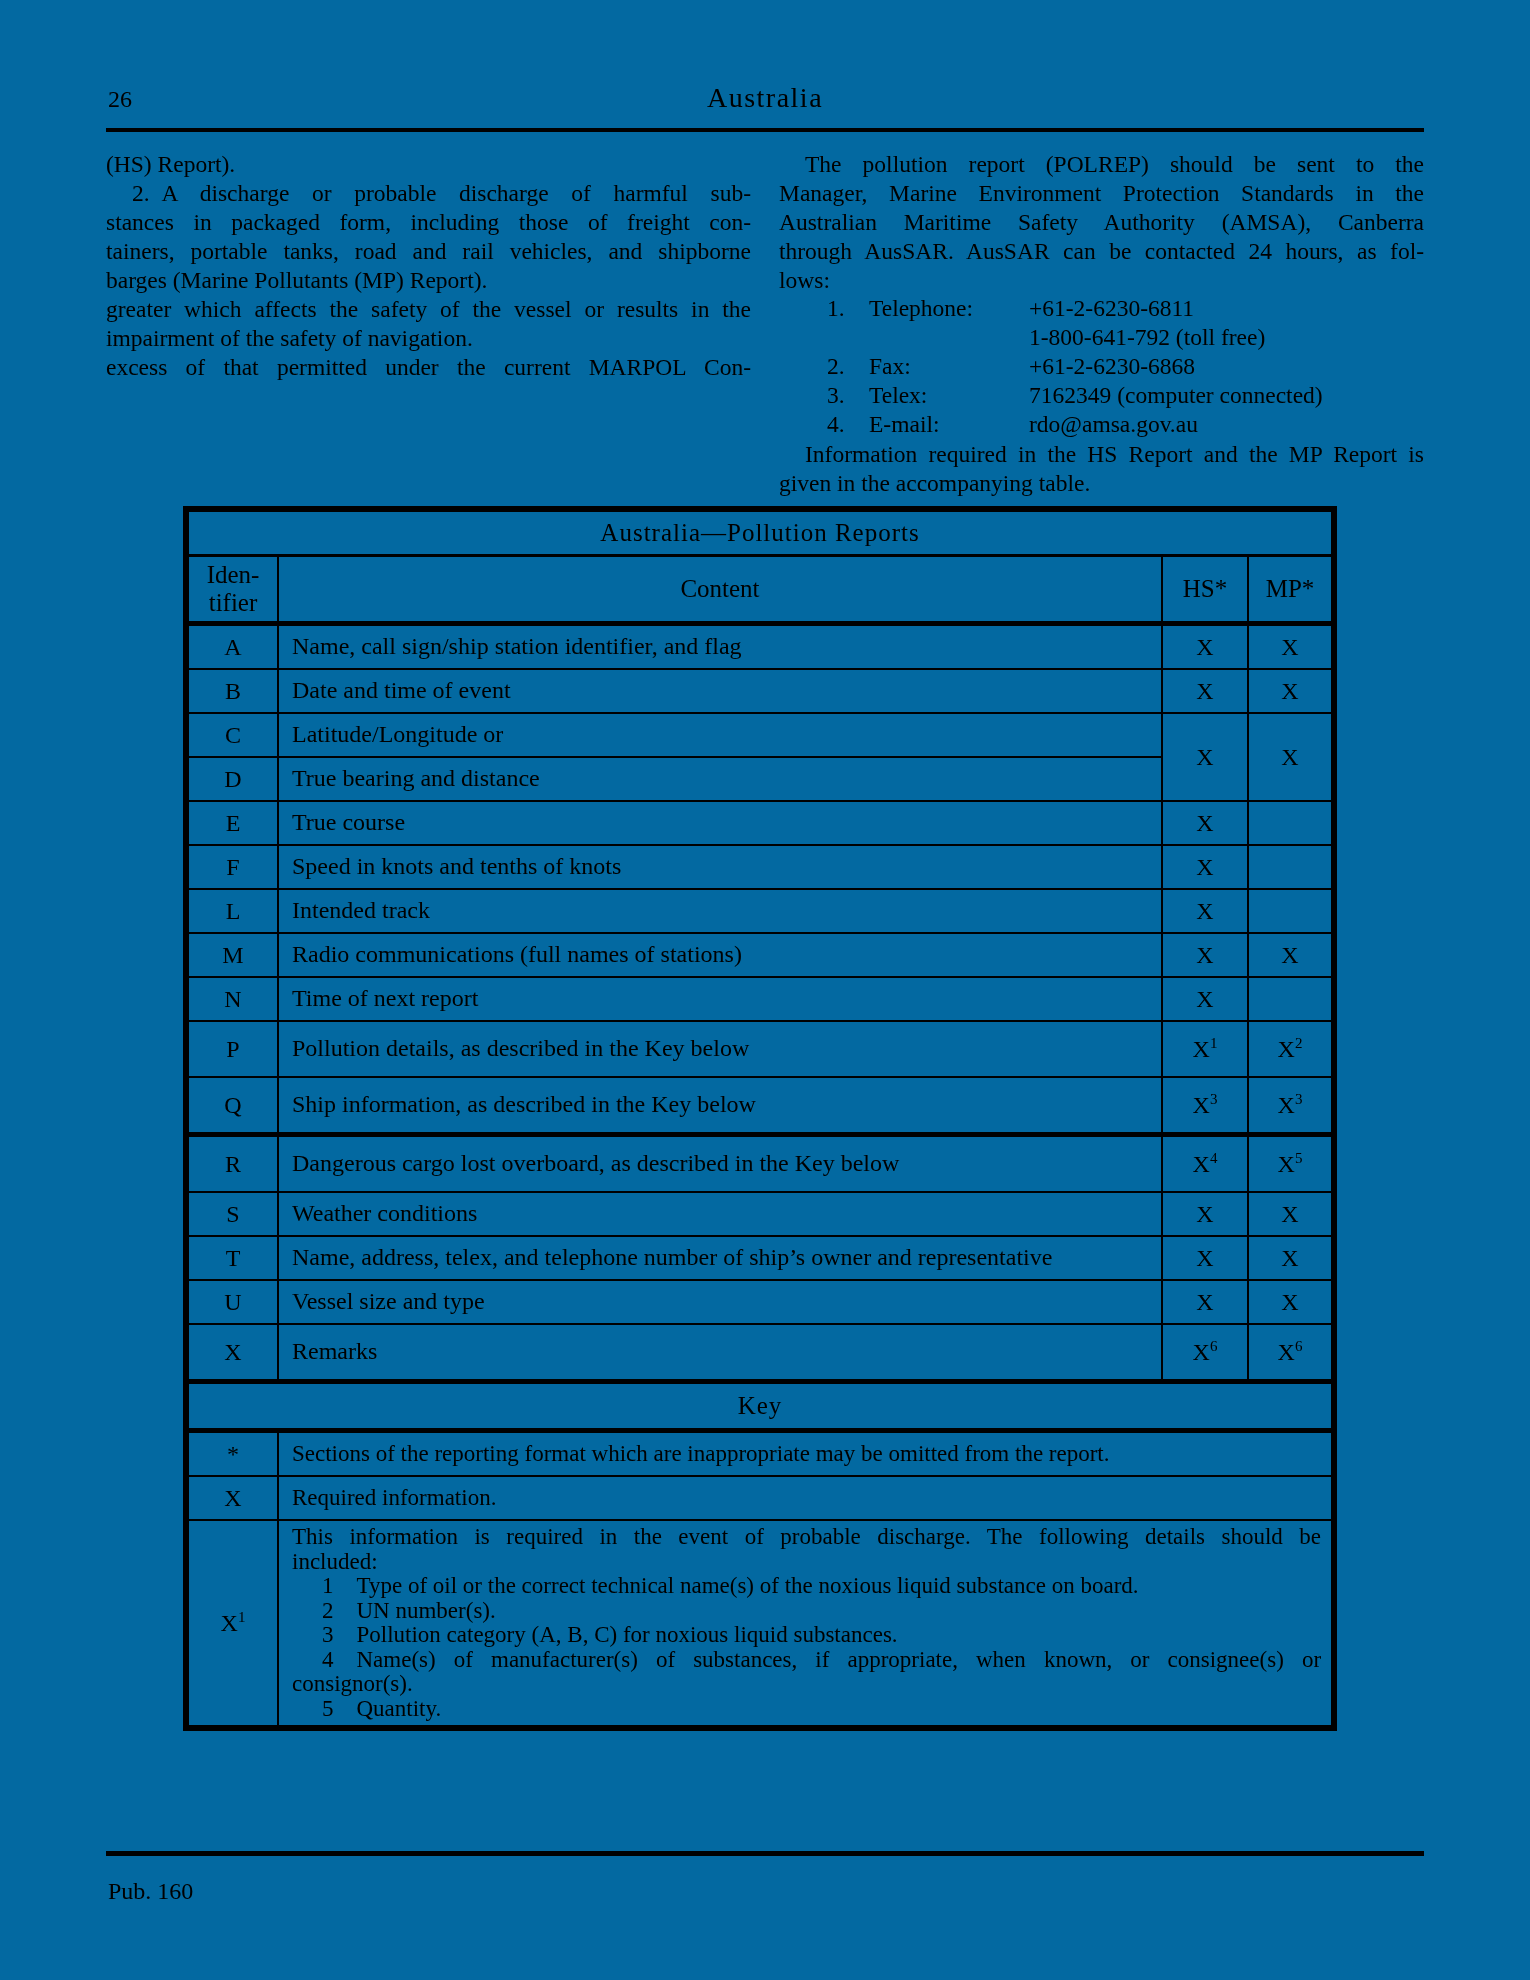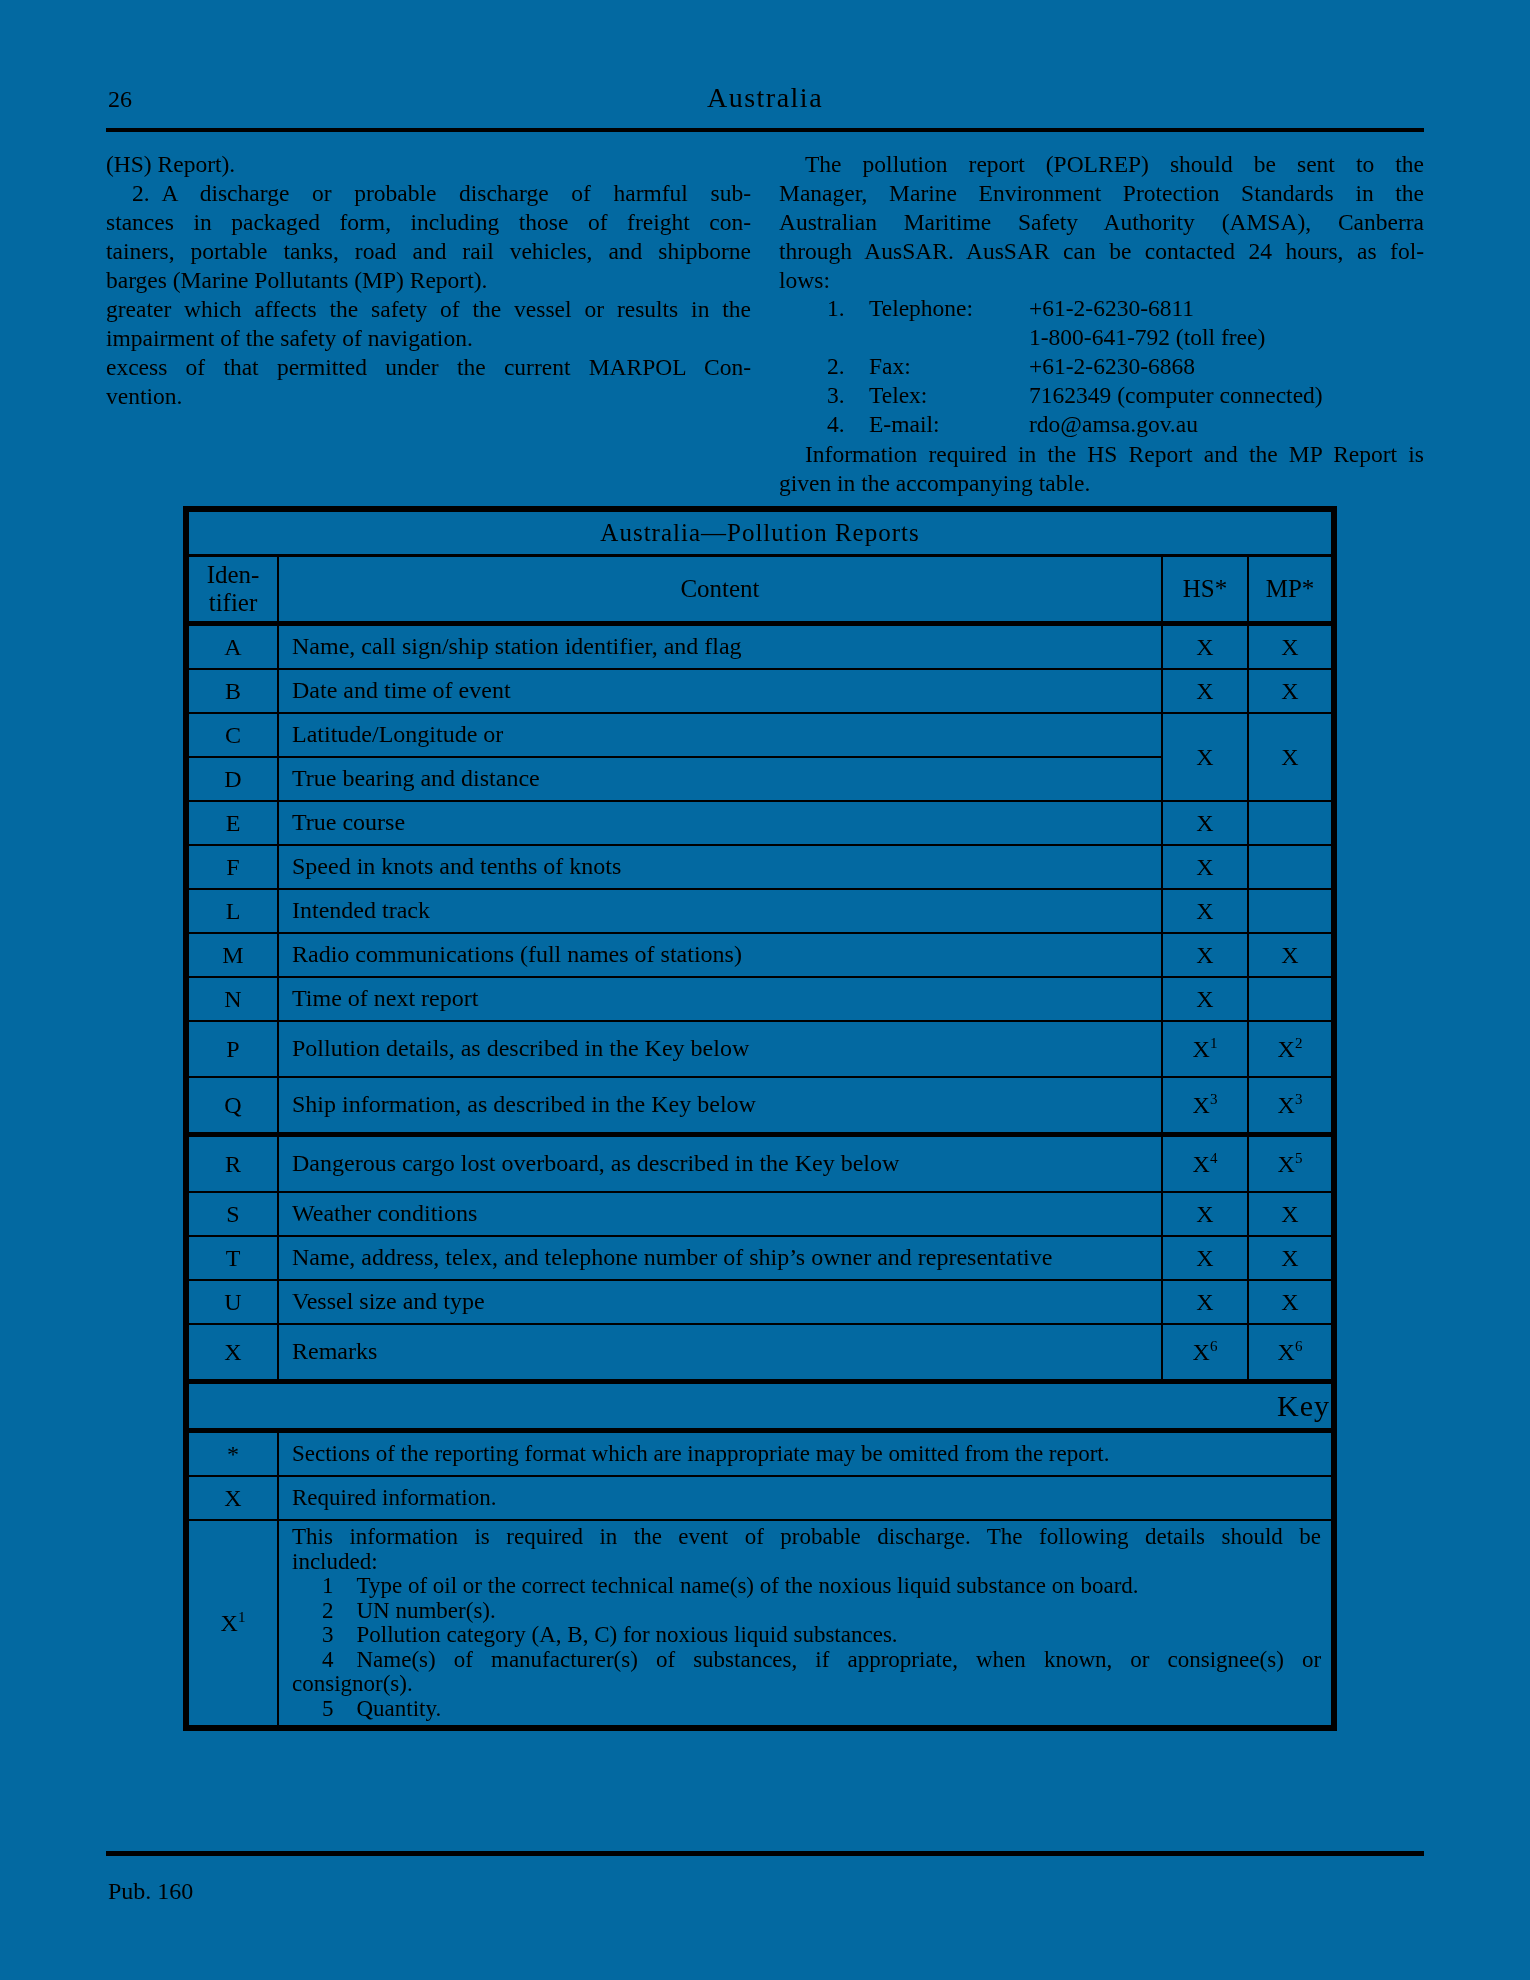--- a/index.html
+++ b/index.html
@@ -42,21 +42,21 @@
   table.polrep td, table.polrep th { border: 2px solid #000; font-weight: normal; }
   .title-cell { height:40px; text-align:center; font-size:25px; letter-spacing:1px; border-bottom:3px solid #000 !important; }
   tr.hdr th { border-bottom:5px solid #000 !important; height:62px; font-size:25px; text-align:center; }
   .id-hd { white-space: pre-line; line-height:28px; }
   td.c-id { text-align:center; font-size:24px; height:40px; }
   td.c-content { text-align:left; font-size:24px; padding:2px 10px 4px 13px; }
   td.c-mark { text-align:center; font-size:24px; }
   tr.h48 td { height:48px; }
   tr.thickb td { border-bottom:5px solid #000 !important; }
   sup.mk { font-size:15px; line-height:0; }
-  .key-band { height:42px; text-align:right; font-size:30px; letter-spacing:1px;
+  .key-band { height:42px; text-align:center; font-size:25px; letter-spacing:1px;
               border-top:5px solid #000 !important; border-bottom:5px solid #000 !important; }
   td.key-content { text-align:left; font-size:23px; padding:4px 10px 4px 13px; }
   .kline { font-size:23px; line-height:24.5px; }
   .kline.ind { padding-left:30px; }
 
   
   .footer-rule { position:absolute; left:106px; right:106px; top:1851px; height:5px; background:#000; }
   .pub { position:absolute; left:108px; top:1878px; font-size:24px; }
 </style>
 </head>
@@ -74,21 +74,20 @@
     <div class="two-col">
       <div class="col">
           <div class="tline">(HS) Report).</div>
           <div class="tline just ind">2. A discharge or probable discharge of harmful sub-</div>
           <div class="tline just">stances in packaged form, including those of freight con-</div>
           <div class="tline just">tainers, portable tanks, road and rail vehicles, and shipborne</div>
           <div class="tline">barges (Marine Pollutants (MP) Report).</div>
           <div class="tline just">greater which affects the safety of the vessel or results in the</div>
           <div class="tline">impairment of the safety of navigation.</div>
           <div class="tline just">excess of that permitted under the current MARPOL Con-</div>
-          <div class="tline">vention.</div>
         </div>
       <div class="col">
           <div class="tline just ind">The pollution report (POLREP) should be sent to the</div>
           <div class="tline just">Manager, Marine Environment Protection Standards in the</div>
           <div class="tline just">Australian Maritime Safety Authority (AMSA), Canberra</div>
           <div class="tline just">through AusSAR. AusSAR can be contacted 24 hours, as fol-</div>
           <div class="tline">lows:</div>
           <div class="contact-row">
             <span class="c-num">1.</span>
             <span class="c-label">Telephone:</span>

